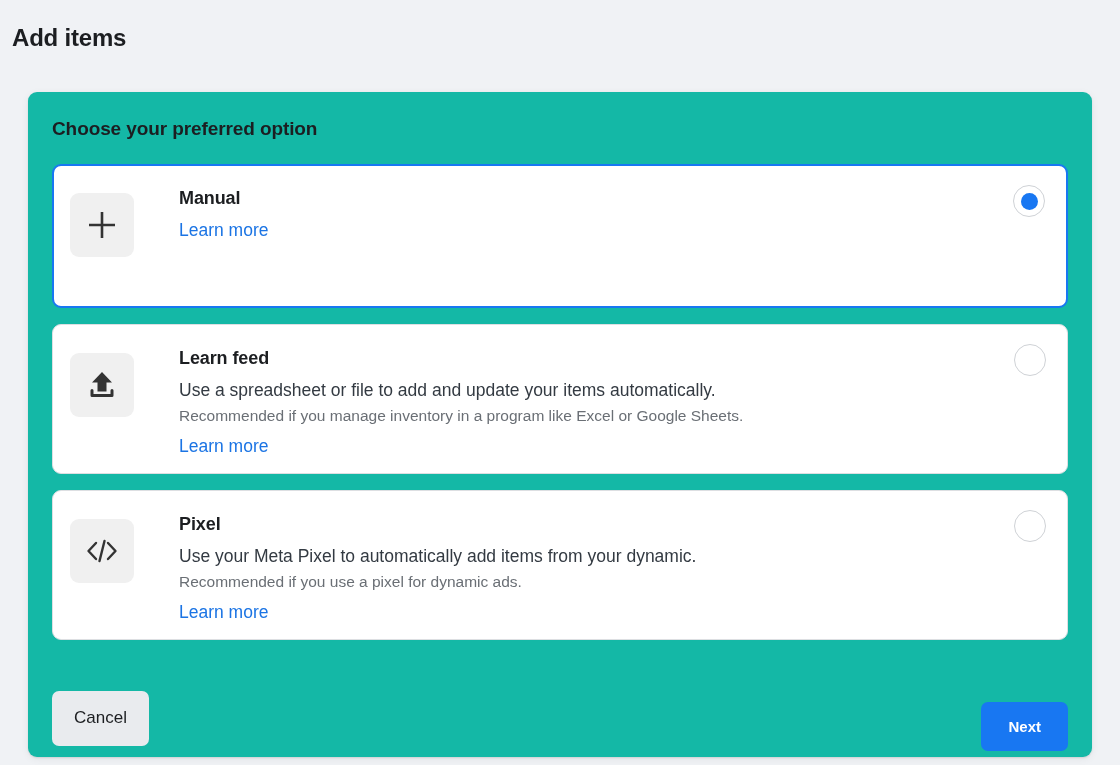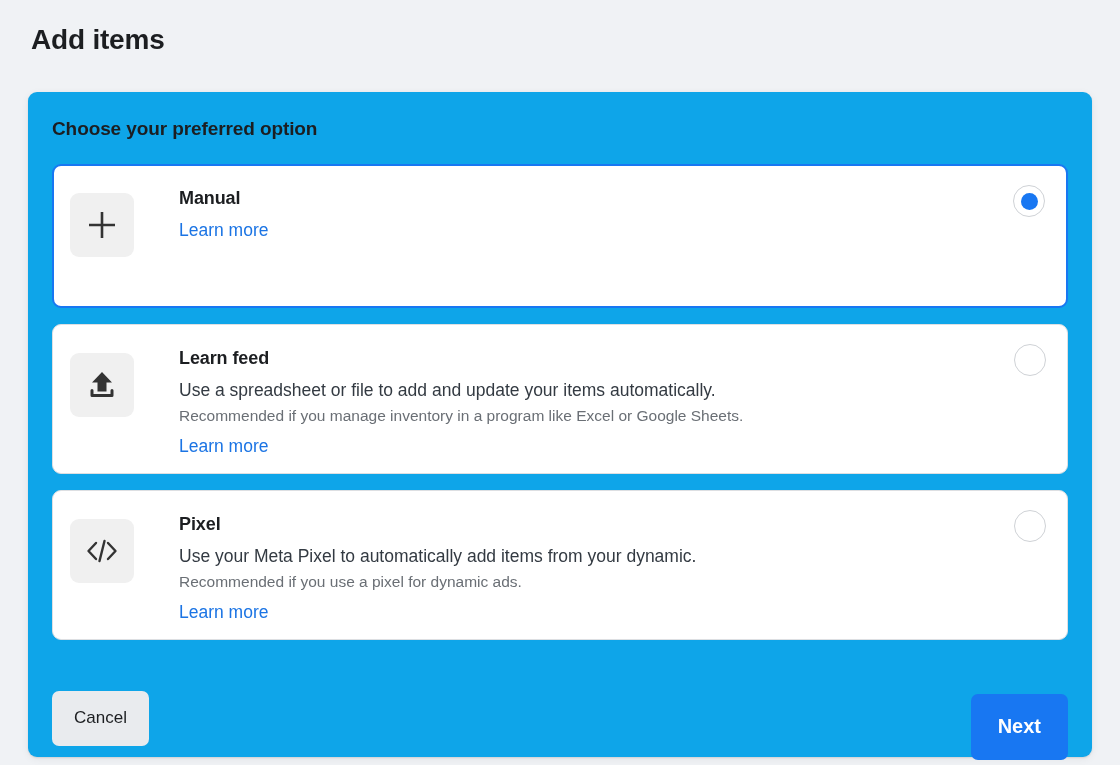--- a/index.html
+++ b/index.html
@@ -8,35 +8,35 @@
     width: 1120px;
     height: 765px;
     background: #f0f2f5;
     font-family: "Liberation Sans", sans-serif;
     color: #1c1e21;
     overflow: hidden;
   }
 
   .page-title {
     position: absolute;
-    left: 31px;
+    left: 12px;
     top: 24px;
-    font-size: 28px;
+    font-size: 24px;
     font-weight: bold;
     letter-spacing: -0.2px;
     color: #1c1e21;
   }
 
   .panel {
     position: absolute;
     left: 28px;
     top: 92px;
     width: 1064px;
     height: 665px;
-    background: #0ea5e9;
+    background: #14b8a6;
     border-radius: 9px;
     box-shadow: 0 1px 2px rgba(0,0,0,0.10), 0 2px 8px rgba(0,0,0,0.06);
     padding: 24px 24px 0 24px;
   }
 
   .panel-title {
     font-size: 19px;
     font-weight: bold;
     color: #1c1e21;
     margin: 2px 0 24px 0;
@@ -153,24 +153,24 @@
   .btn-cancel {
     background: #e9ebee;
     color: #1c1e21;
     font-size: 17px;
     padding: 0 22px;
     height: 55px;
   }
   .btn-next {
     background: #1877f2;
     color: #ffffff;
-    font-size: 20px;
+    font-size: 15px;
     font-weight: bold;
     padding: 0 27px;
-    height: 66px;
+    height: 49px;
     margin-top: 17px;
   }
 </style>
 </head>
 <body>
 
 <div class="page-title">Add items</div>
 
 <div class="panel">
 

